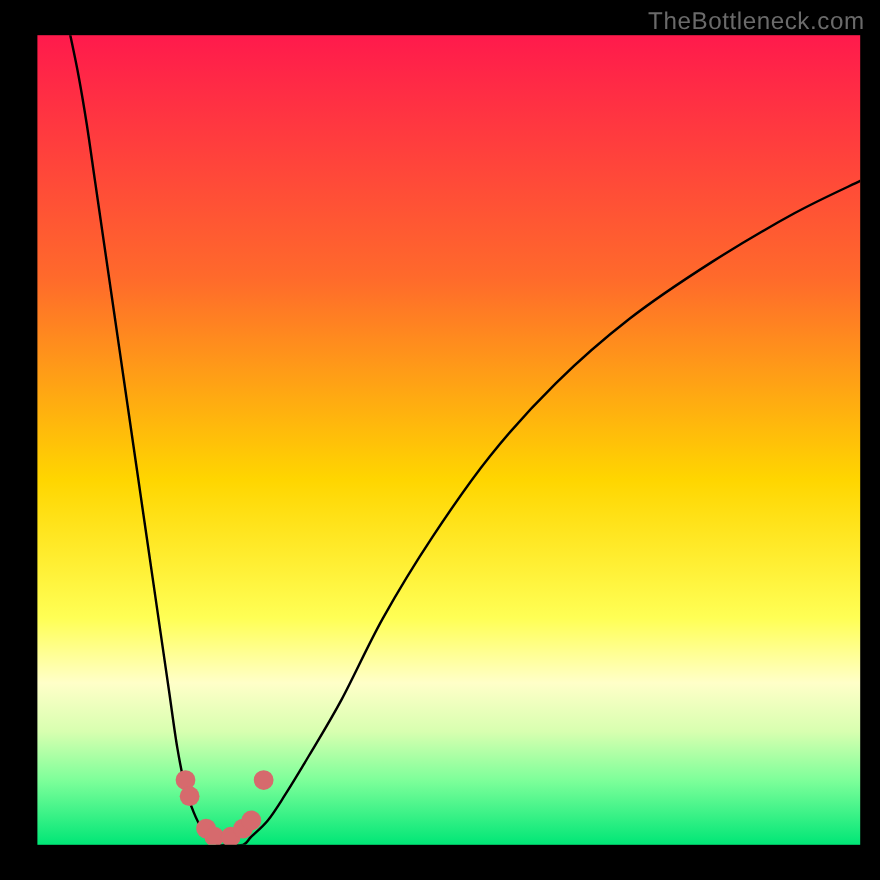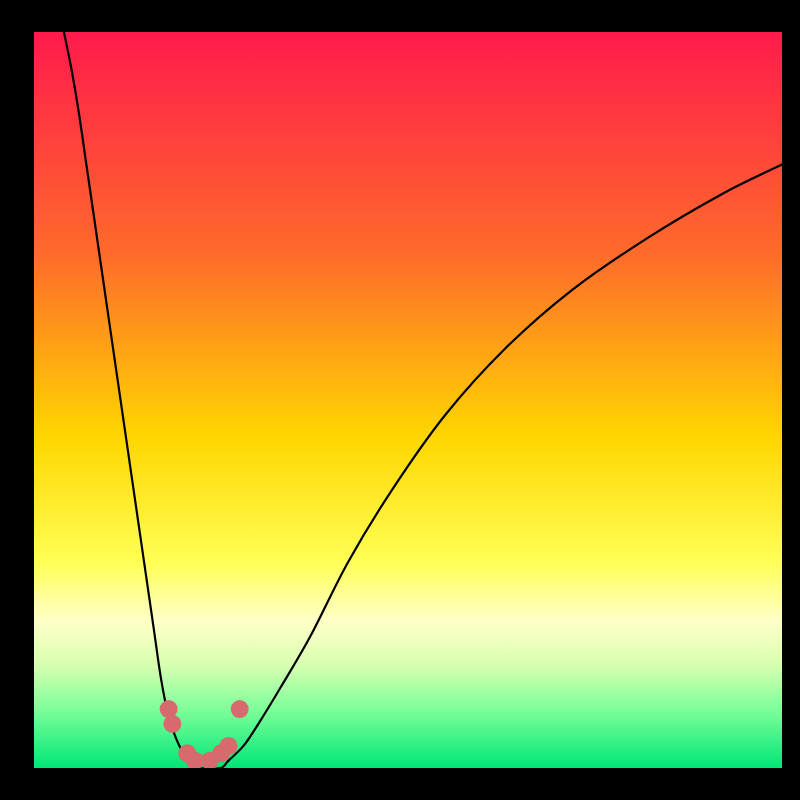--- a/index.html
+++ b/index.html
@@ -30,20 +30,21 @@
   svg {
     position: absolute;
     left: 0;
     top: 0;
   }
 </style>
 </head>
 <body>
 
 <div class="frame">
+  <div class="watermark">TheBottleneck.com</div>
   <svg id="chart-svg" width="800" height="800" viewBox="0 0 800 800">
     <defs>
       <linearGradient id="bg-grad" x1="0" y1="0" x2="0" y2="1">
           <stop offset="0%" stop-color="#ff1a4c"></stop>
           <stop offset="30%" stop-color="#ff6a2b"></stop>
           <stop offset="55.00000000000001%" stop-color="#ffd600"></stop>
           <stop offset="72%" stop-color="#ffff55"></stop>
           <stop offset="80%" stop-color="#ffffc8"></stop>
           <stop offset="86%" stop-color="#d8ffb0"></stop>
           <stop offset="92%" stop-color="#7eff9a"></stop>

